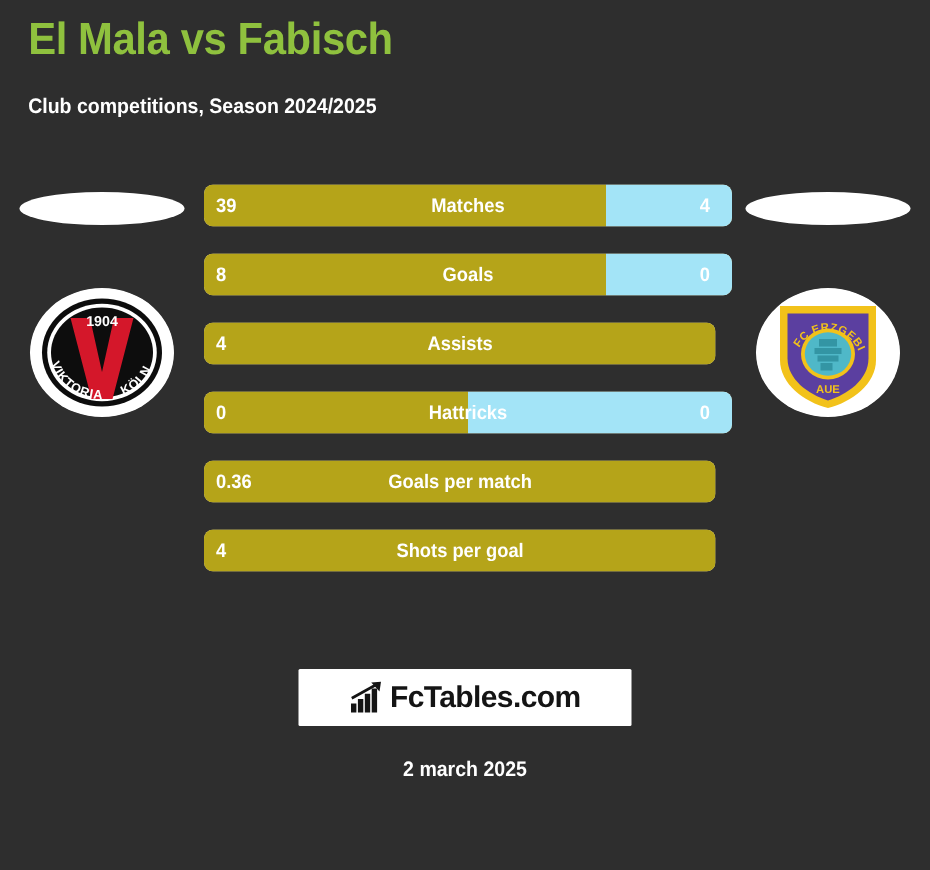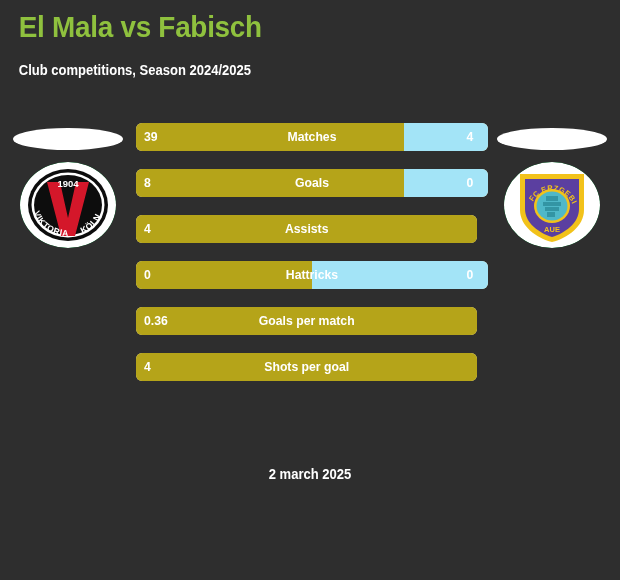--- a/index.html
+++ b/index.html
@@ -55,26 +55,26 @@
     top: 8px;
     left: 50%;
     transform: translateX(-50%);
     width: 110px;
     height: 22px;
     background: #ffffff;
     border-radius: 50%;
   }
   .logo-disc {
     position: absolute;
-    top: 42px;
+    top: 72px;
     left: 50%;
     transform: translateX(-50%);
     width: 96px;
     height: 86px;
-    background: #15803d;
+    background: #a3a3a3;
     border-radius: 50%;
     overflow: hidden;
   }
   .logo-disc svg { display: block; }
 
   
   #stats {
     position: absolute;
     left: 136px;
     top: 123px;
@@ -272,14 +272,25 @@
     <div class="stat-row">
       <div class="bar-track" style="width: 341.44px;">
         <div class="bar-home" style="width: 100%; background: rgb(181, 164, 25);"></div>
       </div>
       <div class="val-home">4</div>
       <div class="bar-label" style="width: 341.44px;">Shots per goal</div>
     </div>
   </div>
 
 <div id="footer">
+  <div id="fctables-logo">
+    <svg id="fctables-icon" width="24" height="22" viewBox="0 0 24 22">
+      <rect x="1" y="15" width="3.6" height="6" fill="#141414"></rect>
+      <rect x="5.6" y="12" width="3.6" height="9" fill="#141414"></rect>
+      <rect x="10.2" y="8.5" width="3.6" height="12.5" fill="#141414"></rect>
+      <rect x="14.8" y="5" width="3.6" height="16" fill="#141414"></rect>
+      <path d="M1.5 11.5 L19.5 1.5" stroke="#141414" stroke-width="1.8" fill="none"></path>
+      <path d="M14.5 1 L21 0.5 L20 7 Z" fill="#141414"></path>
+    </svg>
+    <span id="fctables-wordmark">FcTables.com</span>
+  </div>
   <div id="footer-date">2 march 2025</div>
 </div>
 
 </body></html>

